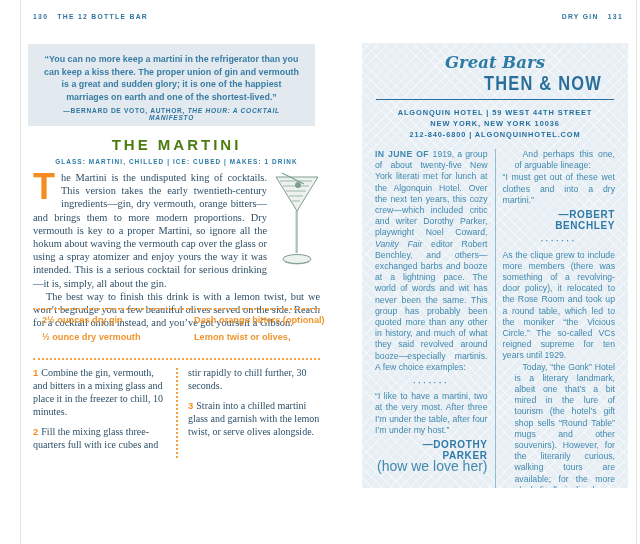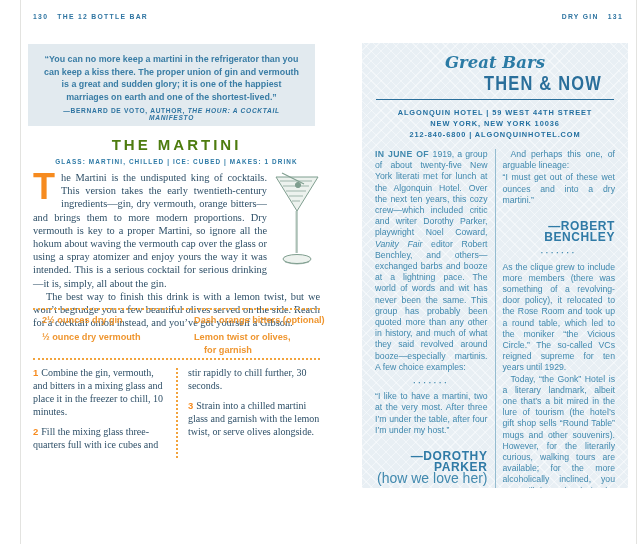--- a/index.html
+++ b/index.html
@@ -51,24 +51,24 @@
     padding:11px 13px 0; overflow:hidden; }
   .fb-script { text-align:center; font-family:"DejaVu Serif", serif; font-style:italic; font-weight:bold; font-size:16.5px; color:#2b7ba5; line-height:18px; }
   .fb-title-wrap { text-align:right; margin-top:1px; }
   .fb-title { display:inline-block; transform:scaleX(0.82); transform-origin:center; font-size:20px; font-weight:bold; letter-spacing:1.5px; color:#2a6f9b; line-height:21px; }
   .fb-rule { border-top:1.6px solid #2a6f9b; margin:5px 1px 7px; }
   .fb-addr { text-align:center; font-size:7.4px; font-weight:bold; letter-spacing:0.9px; color:#2470a0; line-height:11px; }
   .fb-cols { display:flex; margin-top:9px; }
   .fb-col { flex:1; font-size:8.7px; line-height:11.2px; color:#4189ae; text-align:justify; }
   .fb-col-gap { width:0; border-left:1px solid #94bcd0; margin:0 7px; }
   .fb-col .lead { font-weight:bold; letter-spacing:0.4px; }
-  .fb-col p.cont { text-indent:8px; }
+  .fb-col p.cont { text-indent:8px;margin-left:12px; }
   .dots { text-align:center; font-size:8px; font-weight:bold; letter-spacing:2.5px; color:#4189ae; margin:4px 0 3px; }
   .pull-quote { margin:0; }
-  .attr { text-align:right; font-size:12px; font-weight:bold; letter-spacing:0.6px; color:#2f7aa6; margin-top:15px; }
+  .attr { text-align:right; font-size:10px; font-weight:bold; letter-spacing:0.6px; color:#2f7aa6; margin-top:3px; }
   .attr-note { text-align:right; font-size:14px; color:#4189ae; margin-bottom:14px; }
 </style>
 </head>
 <body>
 
 <div class="spread">
   <div class="page-edge" style="left:20px"></div>
   <div class="page-edge" style="left:636px"></div>
 
   <div class="page-left">
@@ -104,21 +104,20 @@
     <div class="dotted-h div1"></div>
 
     <div class="ingredients">
       <div class="ing-col1">
         <div class="ing-item">2½ ounces dry gin</div>
         <div class="ing-item">½ ounce dry vermouth</div>
       </div>
       <div class="ing-col2">
         <div class="ing-item">Dash orange bitters (optional)</div>
         <div class="ing-item">Lemon twist or olives,</div>
-        <div class="ing-item ing-cont">for garnish</div>
       </div>
     </div>
 
     <div class="dotted-h div2"></div>
 
     <div class="steps">
       <div class="steps-col">
         <p class="step"><span class="step-num">1</span><span>Combine the gin, vermouth, and bitters in a mixing glass and place it in the freezer to chill, 10 minutes.</span></p>
         <p class="step"><span class="step-num">2</span><span>Fill the mixing glass three-quarters full with ice cubes and</span></p>
       </div>
@@ -153,21 +152,21 @@
           <p class="attr">—DOROTHY PARKER</p>
           <p class="attr-note">(how we love her)</p>
           <div class="dots">·······</div>
           <p class="pull-quote">“One martini is too much, two is too little, three is not enough.”</p>
 
         </div>
         <div class="fb-col-gap"></div>
         <div class="fb-col">
           <p class="cont">And perhaps this one, of arguable lineage:</p>
           <div class="dots" style="visibility:hidden; margin:1px 0;"></div>
-          <p class="pull-quote">“I must get out of these wet ounces and into a dry martini.”</p>
+          <p class="pull-quote">“I must get out of these wet clothes and into a dry martini.”</p>
           <p class="attr">—ROBERT BENCHLEY</p>
           <div class="dots">·······</div>
           <p>As the clique grew to include more members (there was something of a revolving-door policy), it relocated to the Rose Room and took up a round table, which led to the moniker “the Vicious Circle.” The so-called VCs reigned supreme for ten years until 1929.</p>
           <p class="cont">Today, “the Gonk” Hotel is a literary landmark, albeit one that’s a bit mired in the lure of tourism (the hotel’s gift shop sells “Round Table” mugs and other souvenirs). However, for the literarily curious, walking tours are available; for the more alcoholically inclined, you can still have lunch in the Round Table Restaurant, formerly the infamous Rose Room, and drinks are served in the Blue Bar.</p>
         </div>
       </div>
     </div>
   </div>
 </div>
 

